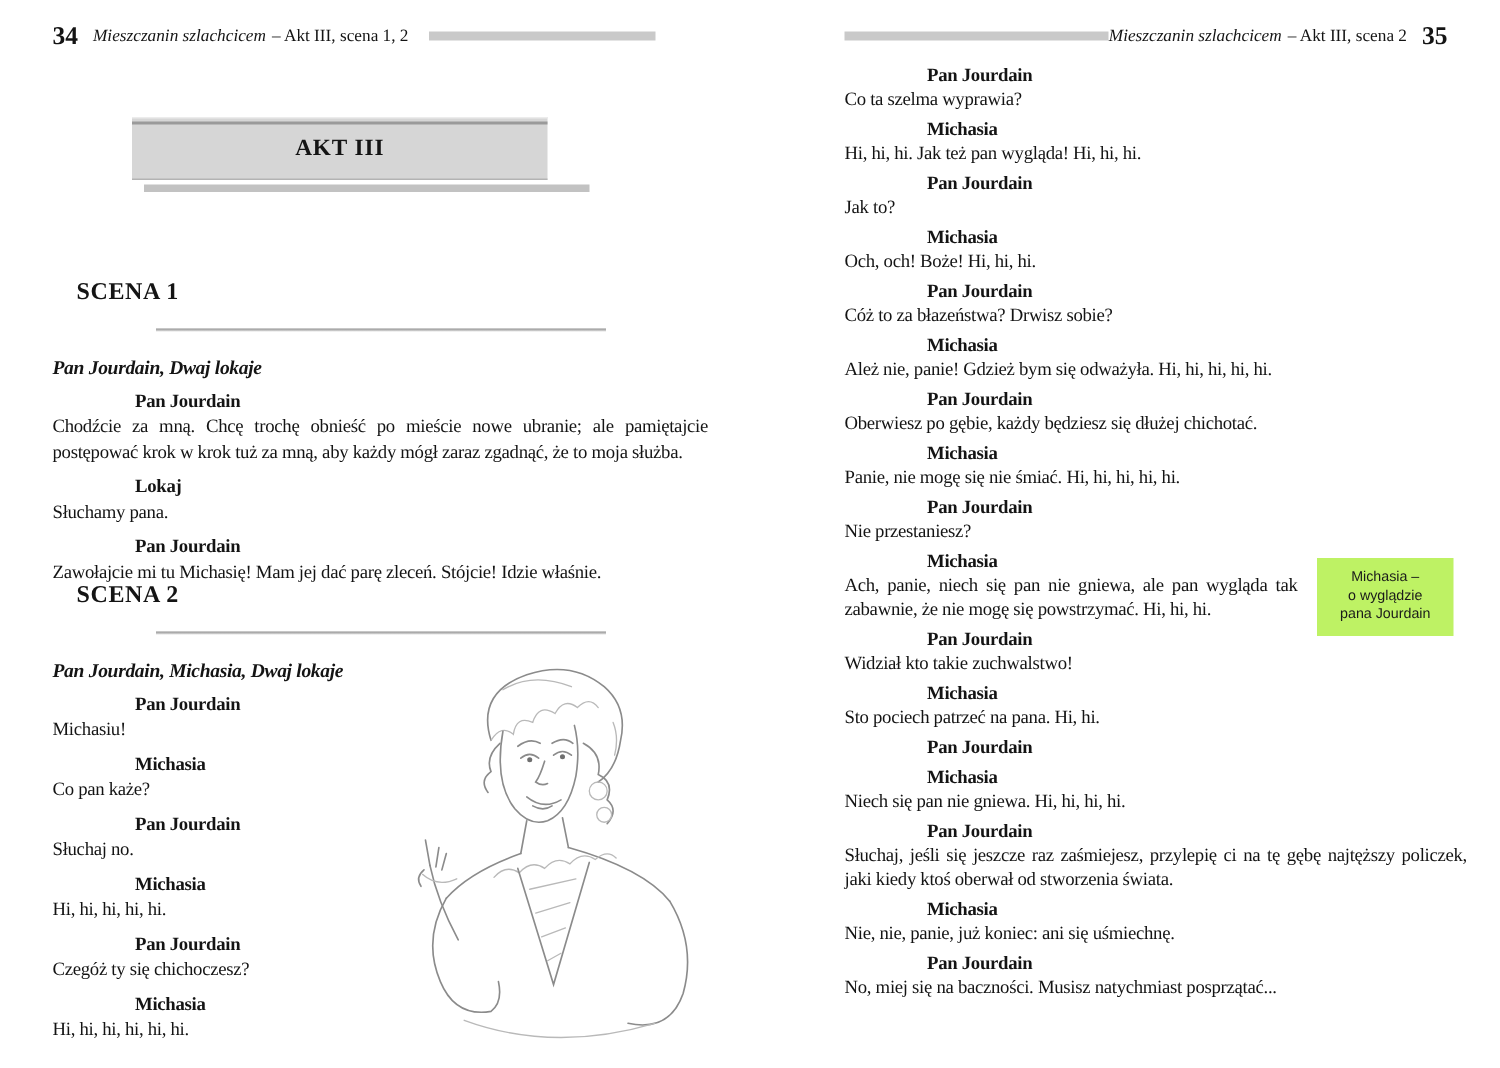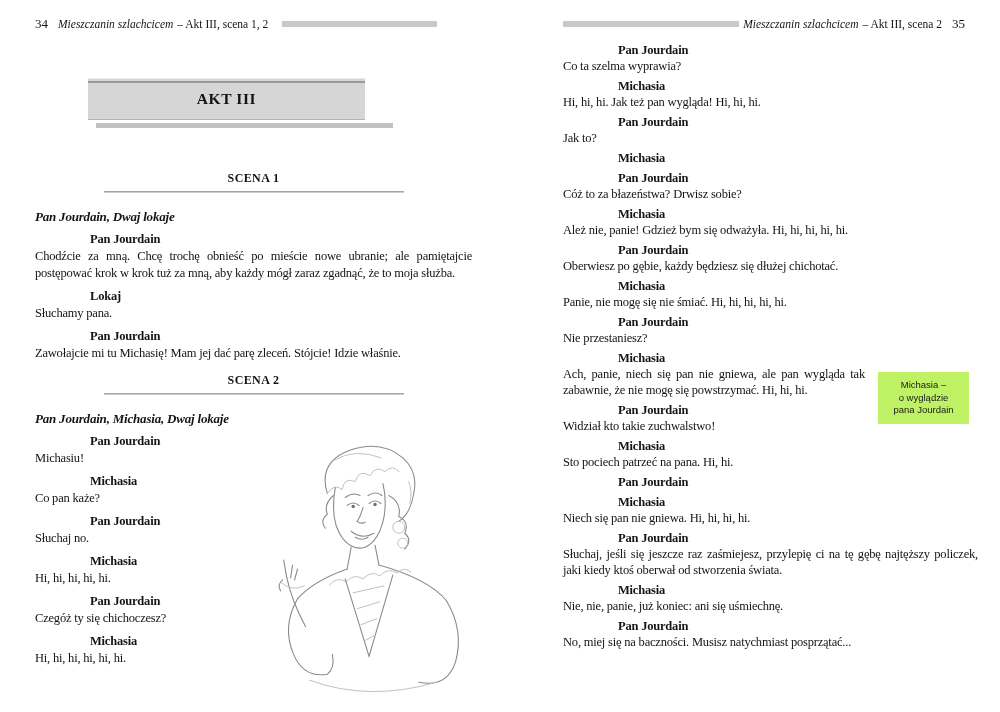--- a/index.html
+++ b/index.html
@@ -12,21 +12,21 @@
     color:#141414;
   }
   .page{position:absolute;top:0;width:500px;height:712px;background:#fff;}
   #left-page{left:0;}
   #right-page{left:500px;}
 
   
   .hdr{display:flex;align-items:center;font-size:11.5px;position:absolute;top:16px;height:16px;}
   .hdr-left{left:35px;width:402px;}
   .hdr-right{left:63px;width:402px;}
-  .pagenum{font-weight:normal;font-size:13px;}
+  .pagenum{font-weight:bold;font-size:17px;}
   .hdr-left .pagenum{margin-right:10px;}
   .hdr-right .pagenum{margin-left:10px;}
   .runtitle{font-style:italic;white-space:nowrap;}
   .runsuffix{margin-left:4px;white-space:nowrap;}
   .hdr-bar{height:6px;background:#c9c9c9;}
   .hdr-left .hdr-bar{flex:1;margin-left:14px;}
   .hdr-right .hdr-bar{width:176px;margin-right:auto;}
 
   
   .akt-box{
@@ -35,21 +35,21 @@
     display:flex;align-items:center;justify-content:center;
     font-weight:bold;font-size:15.5px;letter-spacing:.6px;
   }
   .akt-box::before{content:"";position:absolute;top:2px;left:0;right:0;height:2px;background:#9a9a9a;}
   .akt-shadow{position:absolute;left:96px;top:123px;width:297px;height:5px;background:#c2c2c2;}
 
   
   .scene{position:absolute;left:35px;width:437px;font-size:12.5px;letter-spacing:-0.2px;line-height:17px;}
   #scene1{top:170px;}
   #scene2{top:372px;}
-  .scene-title{margin:0;text-align:center;font-size:12px;font-weight:bold;letter-spacing:.4px;font-family:"Liberation Serif",serif;}
+  .scene-title{margin:16px;font-size:16px;font-weight:bold;letter-spacing:.4px;font-family:"Liberation Serif",serif;}
   .rule{width:300px;height:2px;margin:4px auto 0;background:linear-gradient(#8f8f8f,#e2e2e2);}
   .cast{margin:15px 0 0;text-align:left;font-weight:bold;font-style:italic;font-size:13px;}
   .entry{margin-top:6px;}
   .speaker{font-weight:bold;padding-left:55px;}
   .speech{text-align:justify;}
 
   
   .dialogue-col{position:absolute;left:63px;top:38px;width:415px;font-size:12.5px;letter-spacing:-0.2px;line-height:16px;}
   .dialogue-col .entry{margin-top:4px;}
   .speech.narrow{width:302px;}
@@ -191,20 +191,21 @@
     <div class="entry">
       <div class="speaker">Michasia</div>
       <div class="speech">Hi, hi, hi. Jak też pan wygląda! Hi, hi, hi.</div>
     </div>
     <div class="entry">
       <div class="speaker">Pan Jourdain</div>
       <div class="speech">Jak to?</div>
     </div>
     <div class="entry">
       <div class="speaker">Michasia</div>
+      <div class="speech">Och, och! Boże! Hi, hi, hi.</div>
     </div>
     <div class="entry">
       <div class="speaker">Pan Jourdain</div>
       <div class="speech">Cóż to za błazeństwa? Drwisz sobie?</div>
     </div>
     <div class="entry">
       <div class="speaker">Michasia</div>
       <div class="speech">Ależ nie, panie! Gdzież bym się odważyła. Hi, hi, hi, hi, hi.</div>
     </div>
     <div class="entry">

